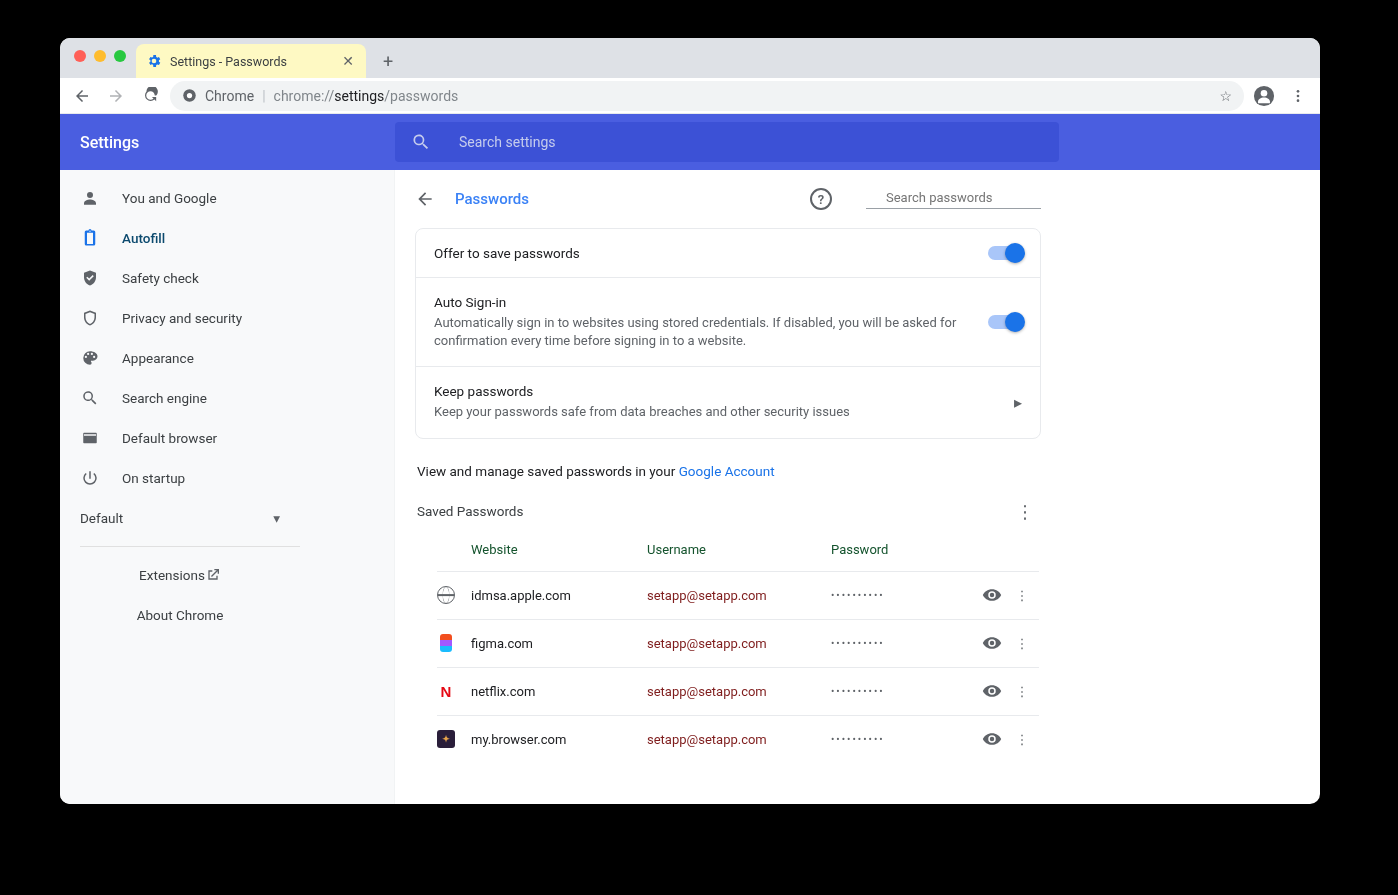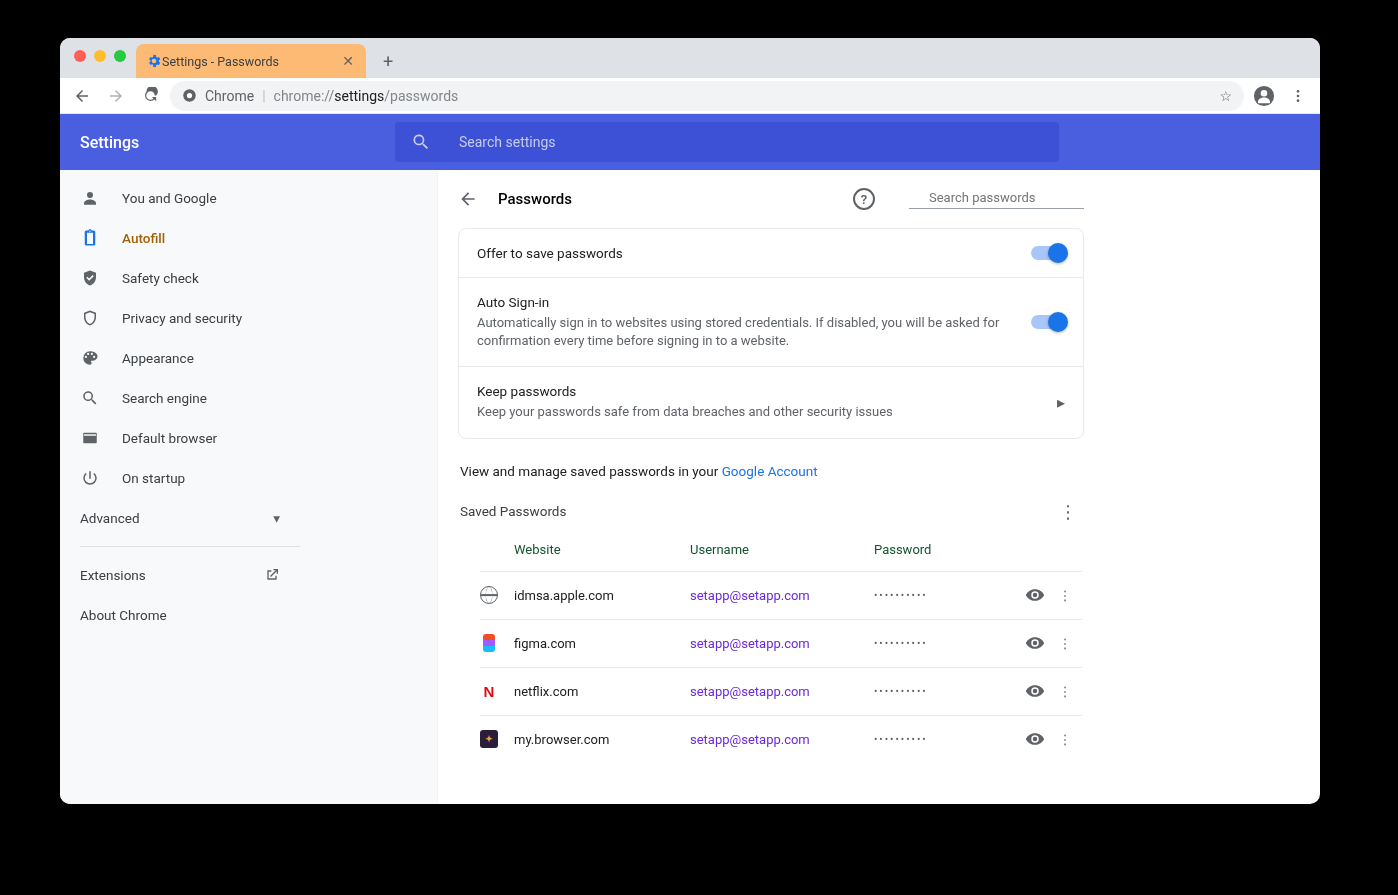--- a/index.html
+++ b/index.html
@@ -7,56 +7,56 @@
   .window {
     position: absolute; top: 38px; left: 60px; width: 1260px; height: 766px;
     background: #fff; border-radius: 10px; box-shadow: 0 20px 60px rgba(0,0,0,.5);
     overflow: hidden; display: flex; flex-direction: column;
   }
   
   .tabstrip { height: 40px; background: #dee1e6; display: flex; align-items: flex-end; padding-left: 8px; }
   .traffic { display: flex; gap: 8px; align-items: center; height: 100%; padding: 0 10px 4px 6px; }
   .traffic span { width: 12px; height: 12px; border-radius: 50%; }
   .t-close { background:#ff5f57; } .t-min { background:#febc2e; } .t-max { background:#28c840; }
-  .tab { background:#fdba74; height: 34px; border-radius: 8px 8px 0 0; display:flex; align-items:center;
-         padding: 0 10px; min-width: 230px; font-size: 12.5px; color:#3c4043; }
+  .tab { background:#fef9c3; height: 34px; border-radius: 8px 8px 0 0; display:flex; align-items:center;
+         padding: 0 10px; gap:8px; min-width: 230px; font-size: 12.5px; color:#3c4043; }
   .tab .x { margin-left:auto; color:#5f6368; font-size:14px; padding:0 2px; }
   .newtab { width:28px; height:28px; display:flex; align-items:center; justify-content:center; color:#5f6368; font-size:18px; margin-left:8px; margin-bottom:3px; border-radius:50%; }
   
   .toolbar { height:36px; background:#fff; display:flex; align-items:center; padding:0 8px; gap:6px; border-bottom:1px solid #e8eaed; }
   .tbtn { width:28px; height:28px; display:flex; align-items:center; justify-content:center; color:#5f6368; border-radius:50%; }
   .tbtn.disabled { color:#b0b2b5; }
   .omnibox { flex:1; height:30px; background:#f1f3f4; border-radius:15px; display:flex; align-items:center; padding:0 12px; gap:8px; font-size:14px; color:#202124; }
   .omni-prefix { color:#5f6368; display:flex; align-items:center; gap:8px; }
   .omni-sep { color:#bdc1c6; }
   .omni-url .muted { color:#80868b; }
   .omni-url .bold { color:#202124; font-weight:400; }
   .star { margin-left:auto; color:#5f6368; }
   
   .apphdr { height:56px; background:#4a5ee0; display:flex; align-items:center; color:#fff; }
   .apphdr .title { font-size:16px; font-weight:500; padding-left:20px; width:335px; }
   .searchwrap { background:#3c51d6; height:40px; width:664px; border-radius:4px; display:flex; align-items:center; padding:0 16px; gap:28px; }
   .searchwrap input { background:transparent; border:0; outline:0; color:#fff; font-size:14px; flex:1; }
   .searchwrap input::placeholder { color:#c5cced; }
   
   .appbody { flex:1; display:flex; overflow:hidden; }
-  .sidebar { width:378px; background:#f8f9fa; border-right:1px solid #f1f3f4; padding-top:8px; font-size:13.5px; color:#3c4043; }
+  .sidebar { width:335px; background:#f8f9fa; border-right:1px solid #f1f3f4; padding-top:8px; font-size:13.5px; color:#3c4043; }
   .sitem { height:40px; display:flex; align-items:center; padding-left:20px; gap:22px; cursor:pointer; }
-  .sitem.active { color:#a16207; font-weight:500; }
+  .sitem.active { color:#0c4a6e; font-weight:500; }
   .sitem .sicon { width:20px; display:flex; justify-content:center; color:#5f6368; }
   .sitem.active .sicon { color:#1a73e8; }
   .sadv { height:40px; display:flex; align-items:center; padding:0 20px; color:#3c4043; justify-content:space-between; font-size:13.5px; }
   .sdiv { border-top:1px solid #e0e0e0; margin:8px 20px 8px 20px; width:220px; }
-  .slink { height:40px; display:flex; align-items:center; padding:0 20px; justify-content:space-between; font-size:13.5px; color:#3c4043; width:240px; }
+  .slink { height:40px; display:flex; align-items:center; padding:0 20px; justify-content:center; font-size:13.5px; color:#3c4043; width:240px; }
   
   .content { flex:1; display:flex; justify-content:flex-start; overflow:auto; }
   .panel { width:666px; margin-left:0; }
   .panelhdr { height:58px; display:flex; align-items:center; padding:0 20px; gap:20px; }
   .panelhdr .back { width:20px; color:#5f6368; }
-  .panelhdr h2 { font-size:15px; font-weight:500; color:#000000; flex:0 0 auto; }
+  .panelhdr h2 { font-size:15px; font-weight:500; color:#3b82f6; flex:0 0 auto; }
   .panelhdr .spacer { flex:1; }
   .help { width:22px; height:22px; border:2px solid #5f6368; border-radius:50%; display:flex; align-items:center; justify-content:center; font-size:13px; color:#5f6368; font-weight:600; }
   .psrch { display:flex; align-items:center; gap:20px; border-bottom:1px solid #9aa0a6; padding-bottom:2px; width:175px; margin-left:14px; }
   .psrch input { border:0; outline:0; font-size:13px; flex:1; }
   .card { border:1px solid #e8eaed; border-radius:8px; margin:0 20px 20px 20px; }
   .row { padding:16px 18px; display:flex; align-items:center; gap:14px; border-bottom:1px solid #e8eaed; }
   .row:last-child { border-bottom:0; }
   .row .txt { flex:1; }
   .row .ttl { font-size:13.5px; color:#202124; }
   .row .sub { font-size:13px; color:#5f6368; margin-top:4px; line-height:1.4; }
@@ -75,21 +75,21 @@
   .thdr > div:nth-child(3){ width:130px; }
   .trow { display:flex; align-items:center; height:48px; border-top:1px solid #e8eaed; }
   .favicon { width:18px; height:18px; border-radius:3px; margin-right:16px; display:flex; align-items:center; justify-content:center; font-size:11px; font-weight:700; color:#fff; }
   .fv-globe { border:1.8px solid #5f6368; border-radius:50%; position:relative; background:transparent; }
   .fv-globe::before { content:""; position:absolute; inset:0; border-radius:50%; border-left:1.8px solid #5f6368; border-right:1.8px solid #5f6368; transform:scaleX(.45); }
   .fv-globe::after { content:""; position:absolute; left:0; right:0; top:50%; height:1.8px; background:#5f6368; transform:translateY(-50%); }
   .fv-figma { background:linear-gradient(180deg,#f24e1e 0 33%,#a259ff 33% 66%,#1abcfe 66% 100%); width:12px; height:18px; border-radius:3px; }
   .fv-netflix { background:#fff; color:#e50914; font-family:Arial; font-size:15px; }
   .fv-setapp { background:#2a1e3a; color:#e6a34b; font-size:9px; }
   .trow .c1 { width:176px; color:#202124; }
-  .trow .c2 { width:184px; color:#6d28d9; }
+  .trow .c2 { width:184px; color:#7f1d1d; }
   .trow .c3 { width:144px; color:#5f6368; letter-spacing:2px; font-size:10px; }
   .eye { width:34px; color:#5f6368; display:flex; justify-content:center; }
   .rmore { width:26px; color:#5f6368; display:flex; justify-content:center; }
   svg { display:block; }
 </style>
 </head>
 <body>
 
 <div class="window">
 
@@ -225,21 +225,21 @@
       </div>
       <div class="sitem">
         <span class="sicon">
             <svg width="18" height="18" viewBox="0 0 24 24">
               <path fill="currentColor" d="M13 3h-2v10h2zm4.8 2.2l-1.4 1.4a7 7 0 11-8.8 0L6.2 5.2a9 9 0 1011.6 0z"></path>
             </svg>
           </span>
         <span>On startup</span>
       </div>
       <div class="sadv" style="width:240px">
-        <span>Advanced</span>
+        <span>Default</span>
         <span style="color:#5f6368">▾</span>
       </div>
       <div class="sdiv"></div>
       <div class="slink">
         <span>Extensions</span>
         <svg width="16" height="16" viewBox="0 0 24 24">
             <path fill="#5f6368" d="M14 3v2h3.6L9 13.6 10.4 15 19 6.4V10h2V3zM5 5h6v2H7v10h10v-4h2v6H5z"></path>
           </svg>
       </div>
       <div class="slink">

